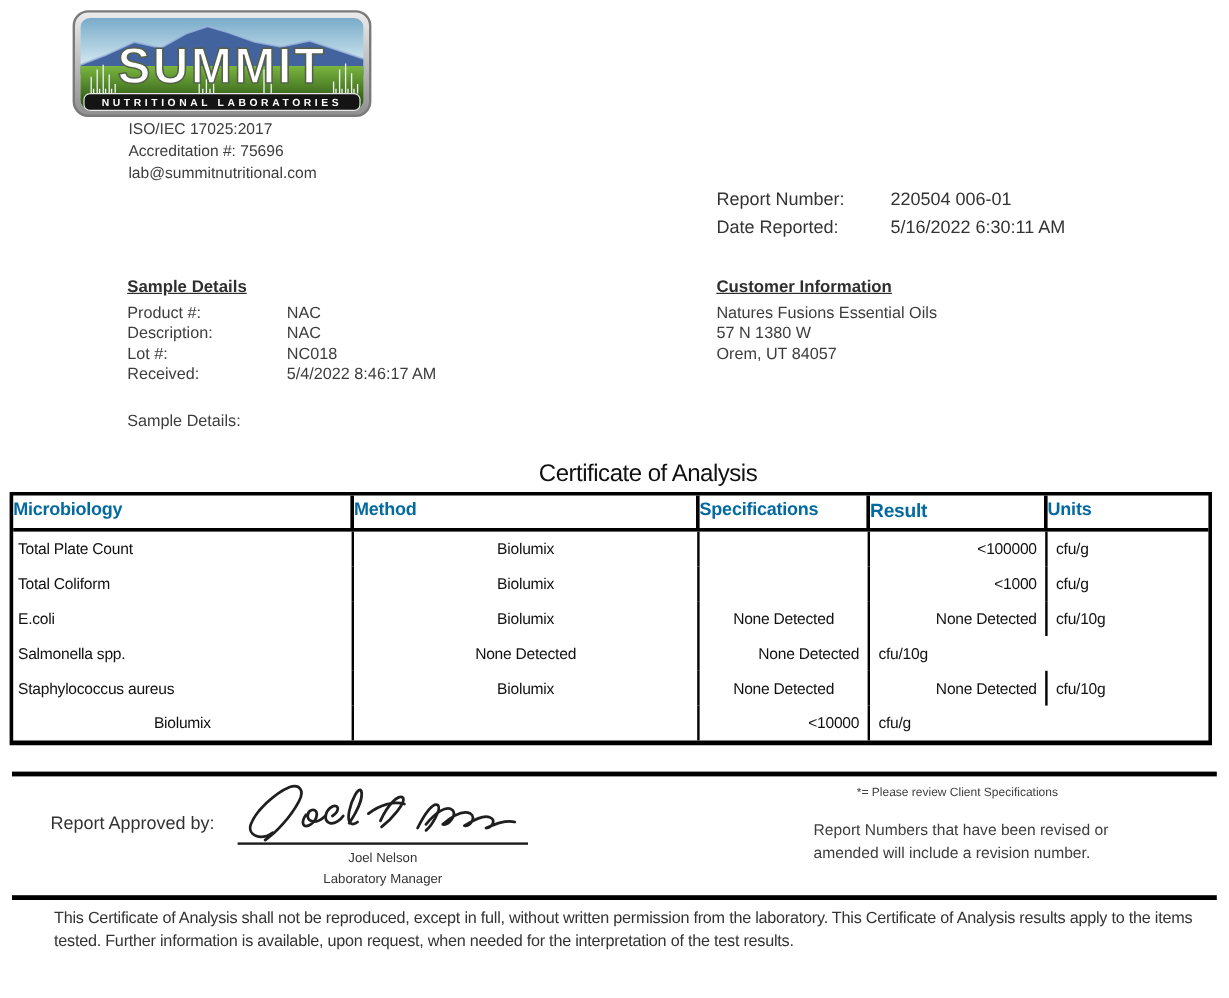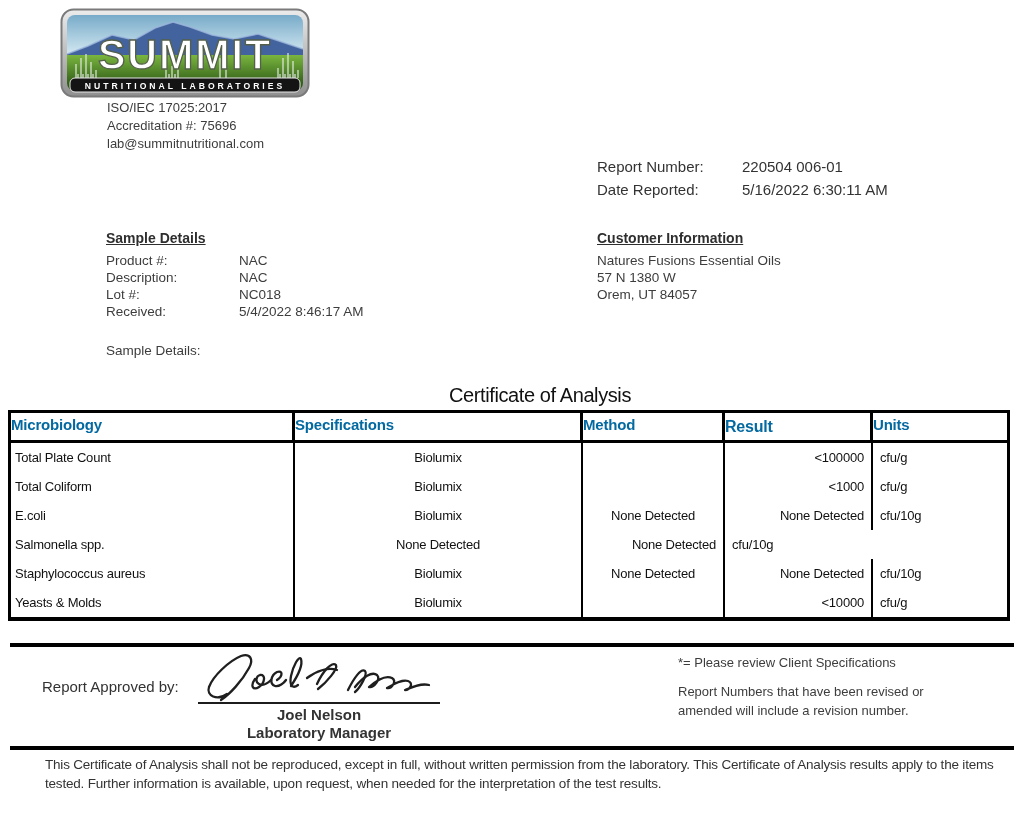--- a/index.html
+++ b/index.html
@@ -41,22 +41,22 @@
   .coa-row .c4 { justify-content:flex-end; padding-right:7px; }
   .coa-row .c5 { padding-left:7px; }
   
   .rule { position:absolute; left:10px; width:1004px; border-top:4px solid #000; }
   .rule-top { top:643px; }
   .rule-bottom { top:746px; }
   .approved-label { position:absolute; left:42px; top:678px; font-size:15px; color:#333; }
   .signature-svg { position:absolute; left:193px; top:644px; width:252px; height:60px; }
   .sig-line { position:absolute; left:198px; top:702px; width:242px; border-top:2px solid #1c1c1c; }
   .signer { position:absolute; left:198px; top:706px; width:242px; text-align:center;
-    font-size:15px; line-height:18px; color:#333;font-weight:bold; }
-  .spec-note { position:absolute; left:678px; top:655px; font-size:13px; color:#3d3d3d; }
+    font-size:11px; line-height:18px; color:#333; }
+  .spec-note { position:absolute; left:714px; top:655px; font-size:10px; color:#3d3d3d; }
   .revision-note { position:absolute; left:678px; top:683px; width:255px; font-size:13px;
     line-height:18.5px; color:#3d3d3d; }
   
   .disclaimer { position:absolute; left:45px; top:756px; width:976px; font-size:13.5px;
     letter-spacing:-0.2px; line-height:18.5px; color:#333; }
 </style>
 </head>
 <body>
 
 <div id="page">
@@ -145,22 +145,22 @@
     <div class="line">Natures Fusions Essential Oils</div>
     <div class="line">57 N 1380 W</div>
     <div class="line">Orem, UT 84057</div>
   </div>
 
   <div class="coa-title">Certificate of Analysis</div>
 
   <div class="coa-table">
     <div class="coa-head">
       <div>Microbiology</div>
+      <div>Method</div>
       <div>Specifications</div>
-      <div>Method</div>
       <div class="result-h">Result</div>
       <div>Units</div>
     </div>
     <div id="table-body">
         <div class="coa-row">
           <div class="c1">Total Plate Count</div>
           <div class="c2">Biolumix</div>
           <div class="c3"></div>
           <div class="c4">&lt;100000</div>
           <div class="c5">cfu/g</div>
@@ -186,21 +186,20 @@
           <div class="c5">cfu/10g</div>
         </div>
         <div class="coa-row">
           <div class="c1">Staphylococcus aureus</div>
           <div class="c2">Biolumix</div>
           <div class="c3">None Detected</div>
           <div class="c4">None Detected</div>
           <div class="c5">cfu/10g</div>
         </div>
         <div class="coa-row">
-          <div class="c1">Yeasts &amp; Molds</div>
           <div class="c2">Biolumix</div>
           <div class="c3"></div>
           <div class="c4">&lt;10000</div>
           <div class="c5">cfu/g</div>
         </div>
       </div>
   </div>
 
   <div class="rule rule-top"></div>
 

